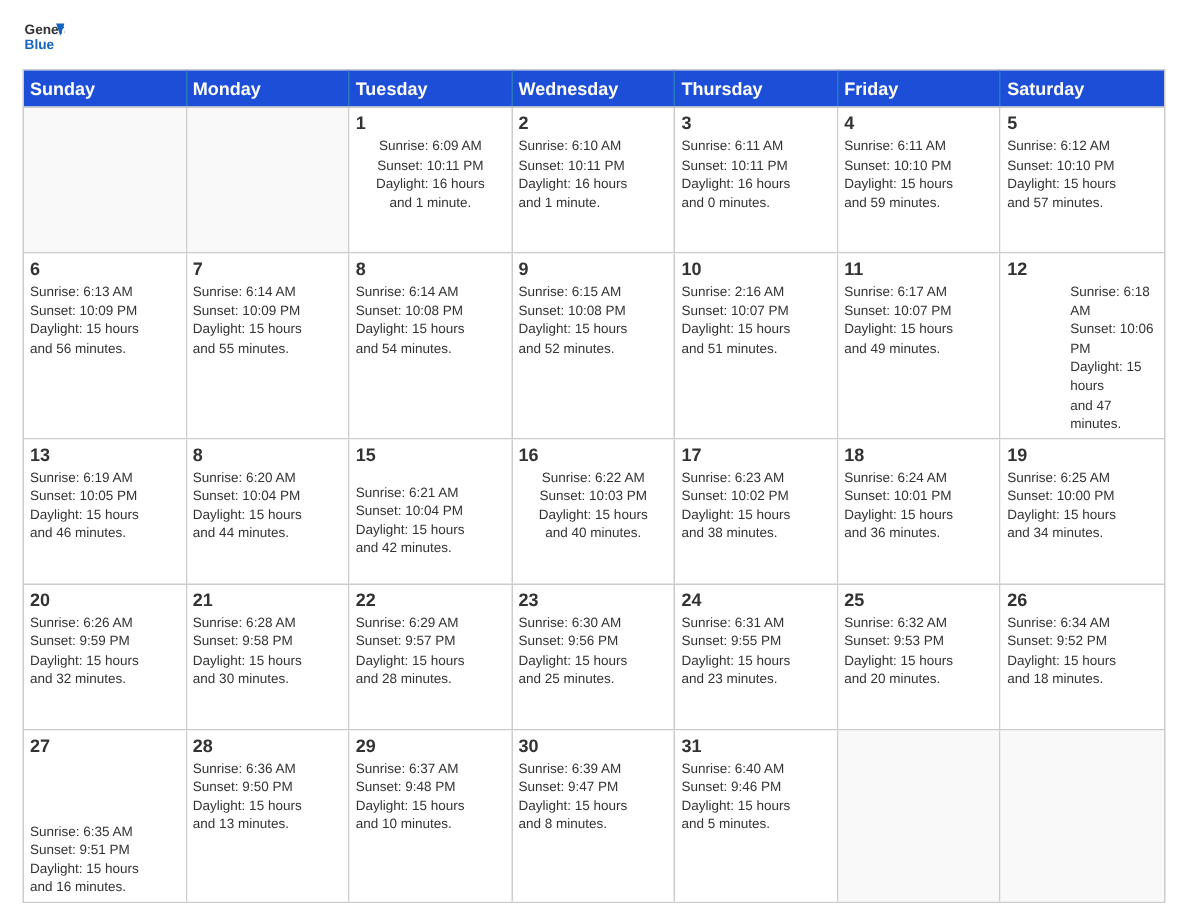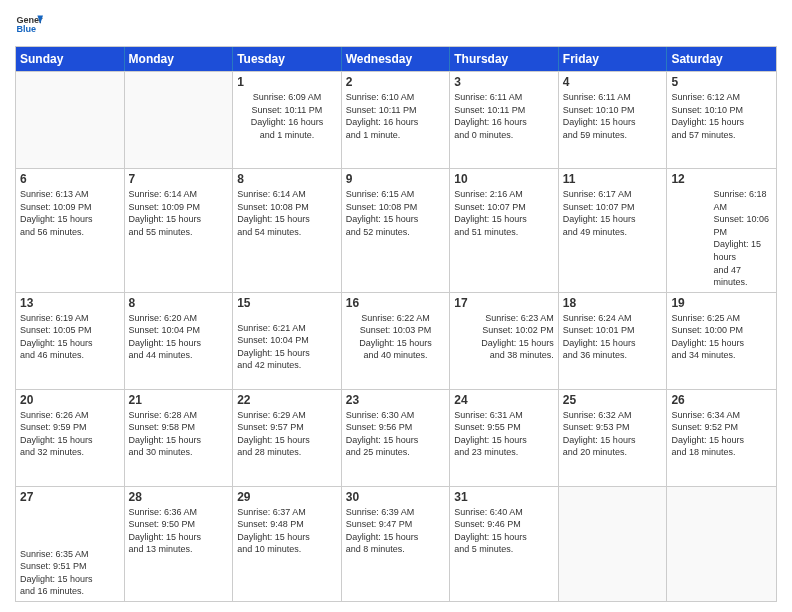--- a/index.html
+++ b/index.html
@@ -242,21 +242,21 @@
           </div>
           <div class="cal-cell">
             <span class="day-num">16</span>
             <div class="cell-text" style="white-space: pre-line; text-align: center;">Sunrise: 6:22 AM
 Sunset: 10:03 PM
 Daylight: 15 hours
 and 40 minutes.</div>
           </div>
           <div class="cal-cell">
             <span class="day-num">17</span>
-            <div class="cell-text" style="white-space: pre-line; text-align: right;">Sunrise: 6:23 AM
+            <div class="cell-text" style="white-space: pre-line;">Sunrise: 6:23 AM
 Sunset: 10:02 PM
 Daylight: 15 hours
 and 38 minutes.</div>
           </div>
           <div class="cal-cell">
             <span class="day-num">18</span>
             <div class="cell-text" style="white-space: pre-line;">Sunrise: 6:24 AM
 Sunset: 10:01 PM
 Daylight: 15 hours
 and 36 minutes.</div>

